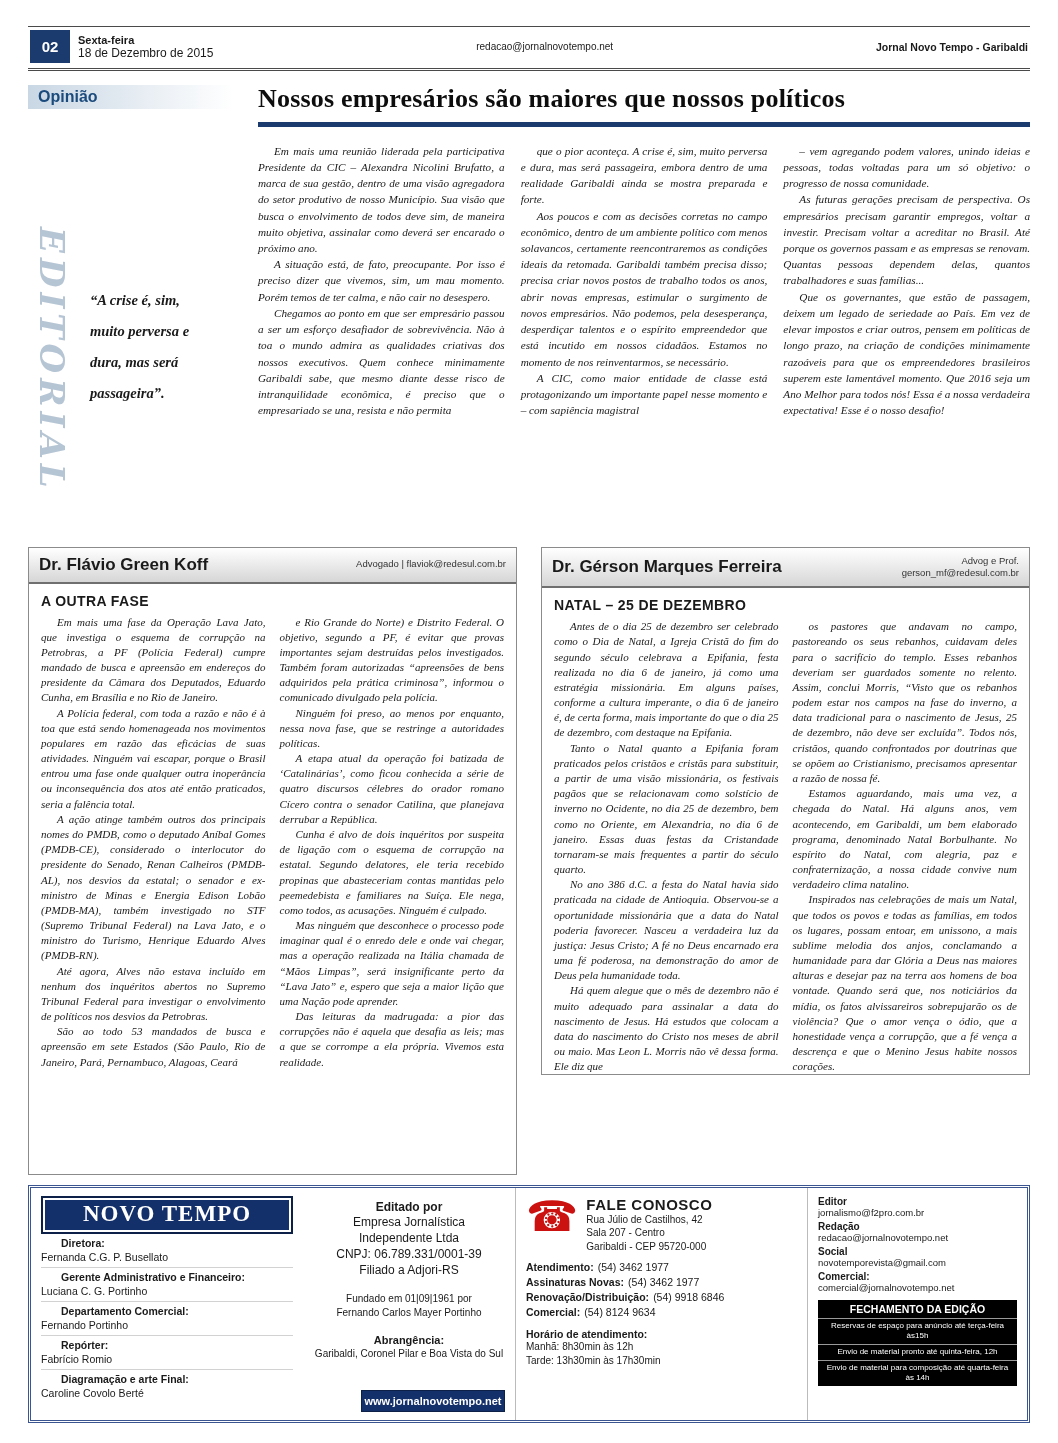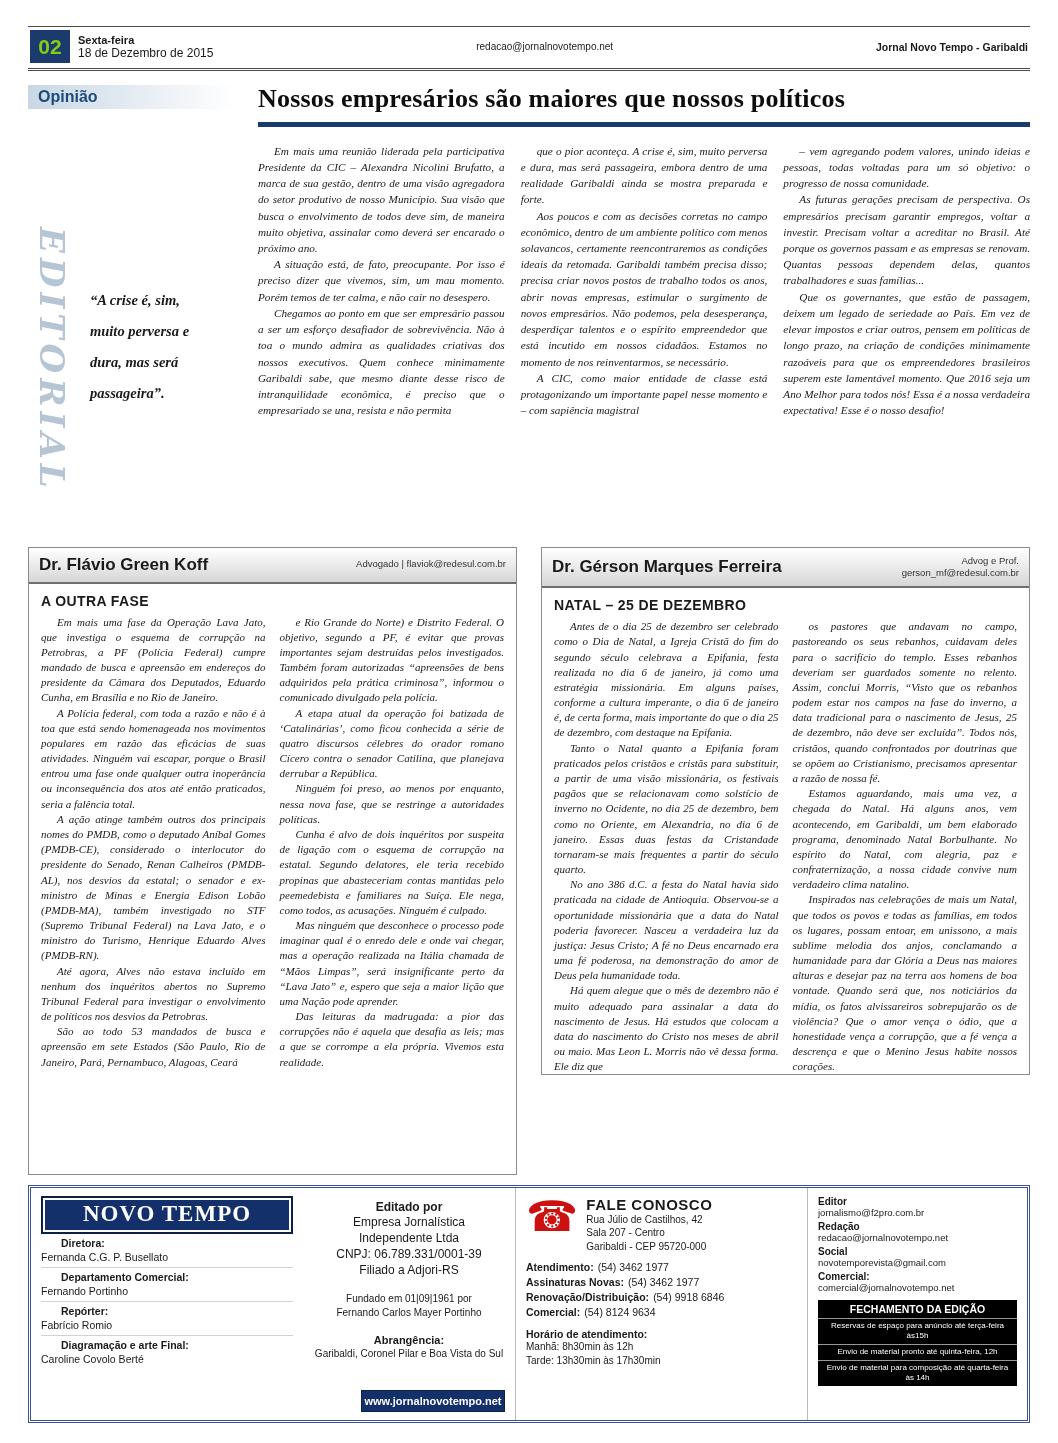--- a/index.html
+++ b/index.html
@@ -2,21 +2,21 @@
 <html lang="pt"><head>
 <meta charset="utf-8">
 <style>
   * { margin:0; padding:0; box-sizing:border-box; }
   html,body { background:#e9e9e9; }
   body { font-family:"Liberation Sans", sans-serif; color:#1a1a1a; }
   .page { width:1058px; height:1443px; background:#fff; margin:0 auto; padding:26px 28px 0; overflow:hidden; position:relative; }
 
   
   .top-header { display:flex; align-items:center; border-top:1px solid #4a4a4a; border-bottom:3px double #4a4a4a; padding:3px 2px 5px; }
-  .badge { background:#1b3a6d; color:#84cc16; font-weight:bold; font-size:21px; width:40px; height:33px; display:flex; align-items:center; justify-content:center; }
+  .badge { background:#1b3a6d; color:#ffffff; font-weight:bold; font-size:15px; width:40px; height:33px; display:flex; align-items:center; justify-content:center; }
   .header-date { margin-left:8px; }
   .weekday { font-weight:bold; font-size:11px; }
   .date { font-size:12px; }
   .header-email { flex:1; text-align:center; font-size:10px; color:#222; }
   .header-masthead { font-size:10.5px; font-weight:bold; }
 
   
   .opinion { margin-top:14px; }
   .opinion-top { display:grid; grid-template-columns:230px 1fr; align-items:start; }
   .opiniao-label { background:linear-gradient(90deg,#c9d7e4,#ffffff); color:#1b4b7c; font-weight:bold; font-size:16px; padding:3px 10px; width:205px; }
@@ -142,22 +142,22 @@
       <div class="art-body">
         <div class="acol">
             <p>Em mais uma fase da Operação Lava Jato, que investiga o esquema de corrupção na Petrobras, a PF (Polícia Federal) cumpre mandado de busca e apreensão em endereços do presidente da Câmara dos Deputados, Eduardo Cunha, em Brasília e no Rio de Janeiro.</p>
             <p>A Polícia federal, com toda a razão e não é à toa que está sendo homenageada nos movimentos populares em razão das eficácias de suas atividades. Ninguém vai escapar, porque o Brasil entrou uma fase onde qualquer outra inoperância ou inconsequência dos atos até então praticados, seria a falência total.</p>
             <p>A ação atinge também outros dos principais nomes do PMDB, como o deputado Aníbal Gomes (PMDB-CE), considerado o interlocutor do presidente do Senado, Renan Calheiros (PMDB-AL), nos desvios da estatal; o senador e ex-ministro de Minas e Energia Edison Lobão (PMDB-MA), também investigado no STF (Supremo Tribunal Federal) na Lava Jato, e o ministro do Turismo, Henrique Eduardo Alves (PMDB-RN).</p>
             <p>Até agora, Alves não estava incluído em nenhum dos inquéritos abertos no Supremo Tribunal Federal para investigar o envolvimento de políticos nos desvios da Petrobras.</p>
             <p>São ao todo 53 mandados de busca e apreensão em sete Estados (São Paulo, Rio de Janeiro, Pará, Pernambuco, Alagoas, Ceará</p>
           </div>
         <div class="acol">
             <p>e Rio Grande do Norte) e Distrito Federal. O objetivo, segundo a PF, é evitar que provas importantes sejam destruídas pelos investigados. Também foram autorizadas “apreensões de bens adquiridos pela prática criminosa”, informou o comunicado divulgado pela polícia.</p>
+            <p>Ninguém foi preso, ao menos por enquanto, nessa nova fase, que se restringe a autoridades políticas.</p>
             <p>A etapa atual da operação foi batizada de ‘Catalinárias’, como ficou conhecida a série de quatro discursos célebres do orador romano Cícero contra o senador Catilina, que planejava derrubar a República.</p>
-            <p>Ninguém foi preso, ao menos por enquanto, nessa nova fase, que se restringe a autoridades políticas.</p>
             <p>Cunha é alvo de dois inquéritos por suspeita de ligação com o esquema de corrupção na estatal. Segundo delatores, ele teria recebido propinas que abasteceriam contas mantidas pelo peemedebista e familiares na Suíça. Ele nega, como todos, as acusações. Ninguém é culpado.</p>
             <p>Mas ninguém que desconhece o processo pode imaginar qual é o enredo dele e onde vai chegar, mas a operação realizada na Itália chamada de “Mãos Limpas”, será insignificante perto da “Lava Jato” e, espero que seja a maior lição que uma Nação pode aprender.</p>
             <p>Das leituras da madrugada: a pior das corrupções não é aquela que desafia as leis; mas a que se corrompe a ela própria. Vivemos esta realidade.</p>
           </div>
       </div>
     </article>
 
     <article class="article article-right">
       <div class="art-header">
         <div class="art-author">Dr. Gérson Marques Ferreira</div>
@@ -185,20 +185,24 @@
   </section>
 
   <footer class="footer">
 
     <div class="fcol fcol1">
       <div class="logo">NOVO TEMPO</div>
       <div class="staff">
           <div class="staff-item">
             <span class="f-role">Diretora:</span>
             <span class="f-name">Fernanda C.G. P. Busellato</span>
+          </div>
+          <div class="staff-item">
+            <span class="f-role">Gerente Administrativo e Financeiro:</span>
+            <span class="f-name">Luciana C. G. Portinho</span>
           </div>
           <div class="staff-item">
             <span class="f-role">Departamento Comercial:</span>
             <span class="f-name">Fernando Portinho</span>
           </div>
           <div class="staff-item">
             <span class="f-role">Repórter:</span>
             <span class="f-name">Fabrício Romio</span>
           </div>
           <div class="staff-item">

